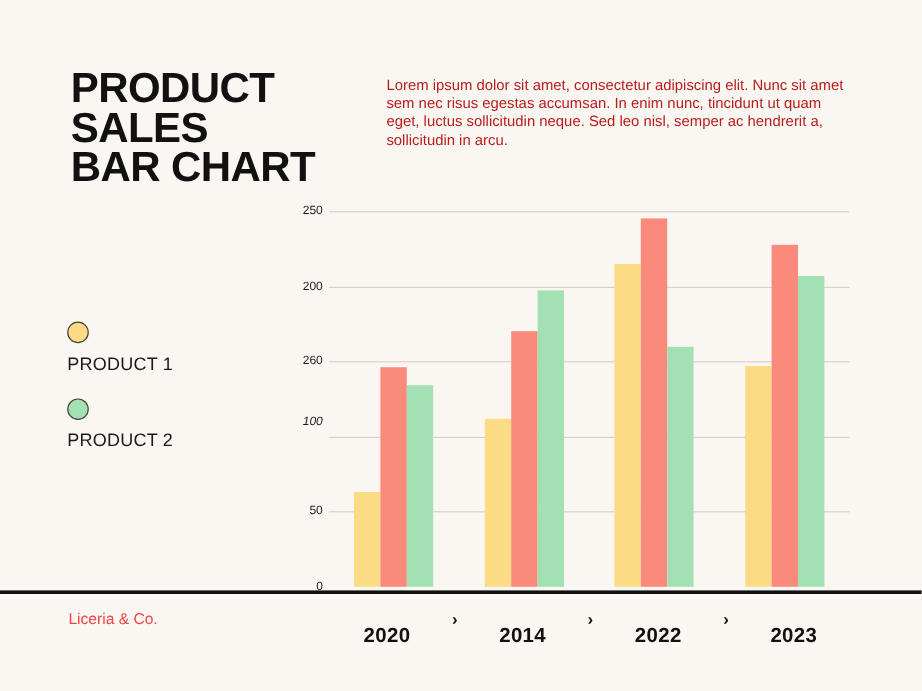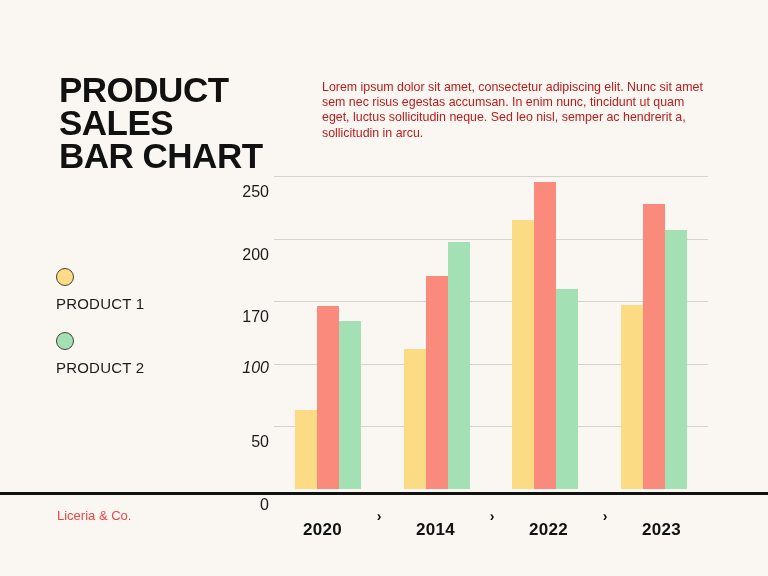--- a/index.html
+++ b/index.html
@@ -12,21 +12,21 @@
     background: #FAF7F2;
     font-family: "Liberation Sans", sans-serif;
     color: #1A1A1A;
     overflow: hidden;
     position: relative;
   }
 
   
   #header {
     position: absolute;
-    left: 0; top: 16px;
+    left: 0; top: 0;
     width: 696px;
     height: 170px;
   }
   #page-title {
     position: absolute;
     left: 59px;
     top: 57px;
     font-size: 35px;
     line-height: 33px;
     font-weight: 700;
@@ -82,25 +82,24 @@
   }
   #y-axis {
     position: absolute;
     left: 0; top: 0;
     width: 34px;
     height: 313px;
   }
   .y-tick {
     position: absolute;
     right: 5px;
-    font-size: 16px;
+    font-size: 10px;
     color: #1A1A1A;
     transform: translateY(-50%);
     white-space: nowrap;
-    margin-top: 16px;
   }
   #plot {
     position: absolute;
     left: 34px;
     top: 0;
     width: 434px;
     height: 313px;
   }
   .gridline {
     position: absolute;
@@ -190,21 +189,21 @@
       <span class="legend-swatch" style="background: rgb(163, 224, 180);"></span>
       <span class="legend-label">PRODUCT 2</span>
     </div>
   </div>
 
 <div id="chart">
   <div id="y-axis">
       <div class="y-tick" style="top: 313px;">0</div>
       <div class="y-tick" style="top: 250.4px;">50</div>
       <div class="y-tick" style="top: 176px; font-style: italic;">100</div>
-      <div class="y-tick" style="top: 125.2px;">170</div>
+      <div class="y-tick" style="top: 125.2px;">260</div>
       <div class="y-tick" style="top: 62.6px;">200</div>
       <div class="y-tick" style="top: 0px;">250</div>
     </div>
   <div id="plot">
     <div id="gridlines">
         <div class="gridline" style="top: 250.4px;"></div>
         <div class="gridline" style="top: 187.8px;"></div>
         <div class="gridline" style="top: 125.2px;"></div>
         <div class="gridline" style="top: 62.6px;"></div>
         <div class="gridline" style="top: 0px;"></div>

